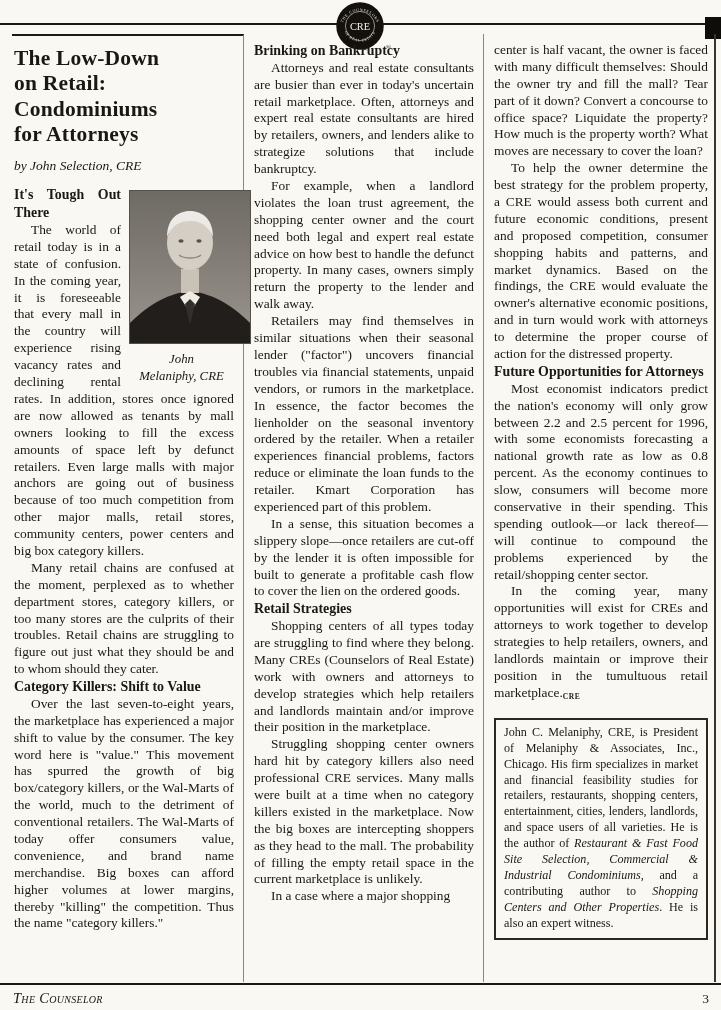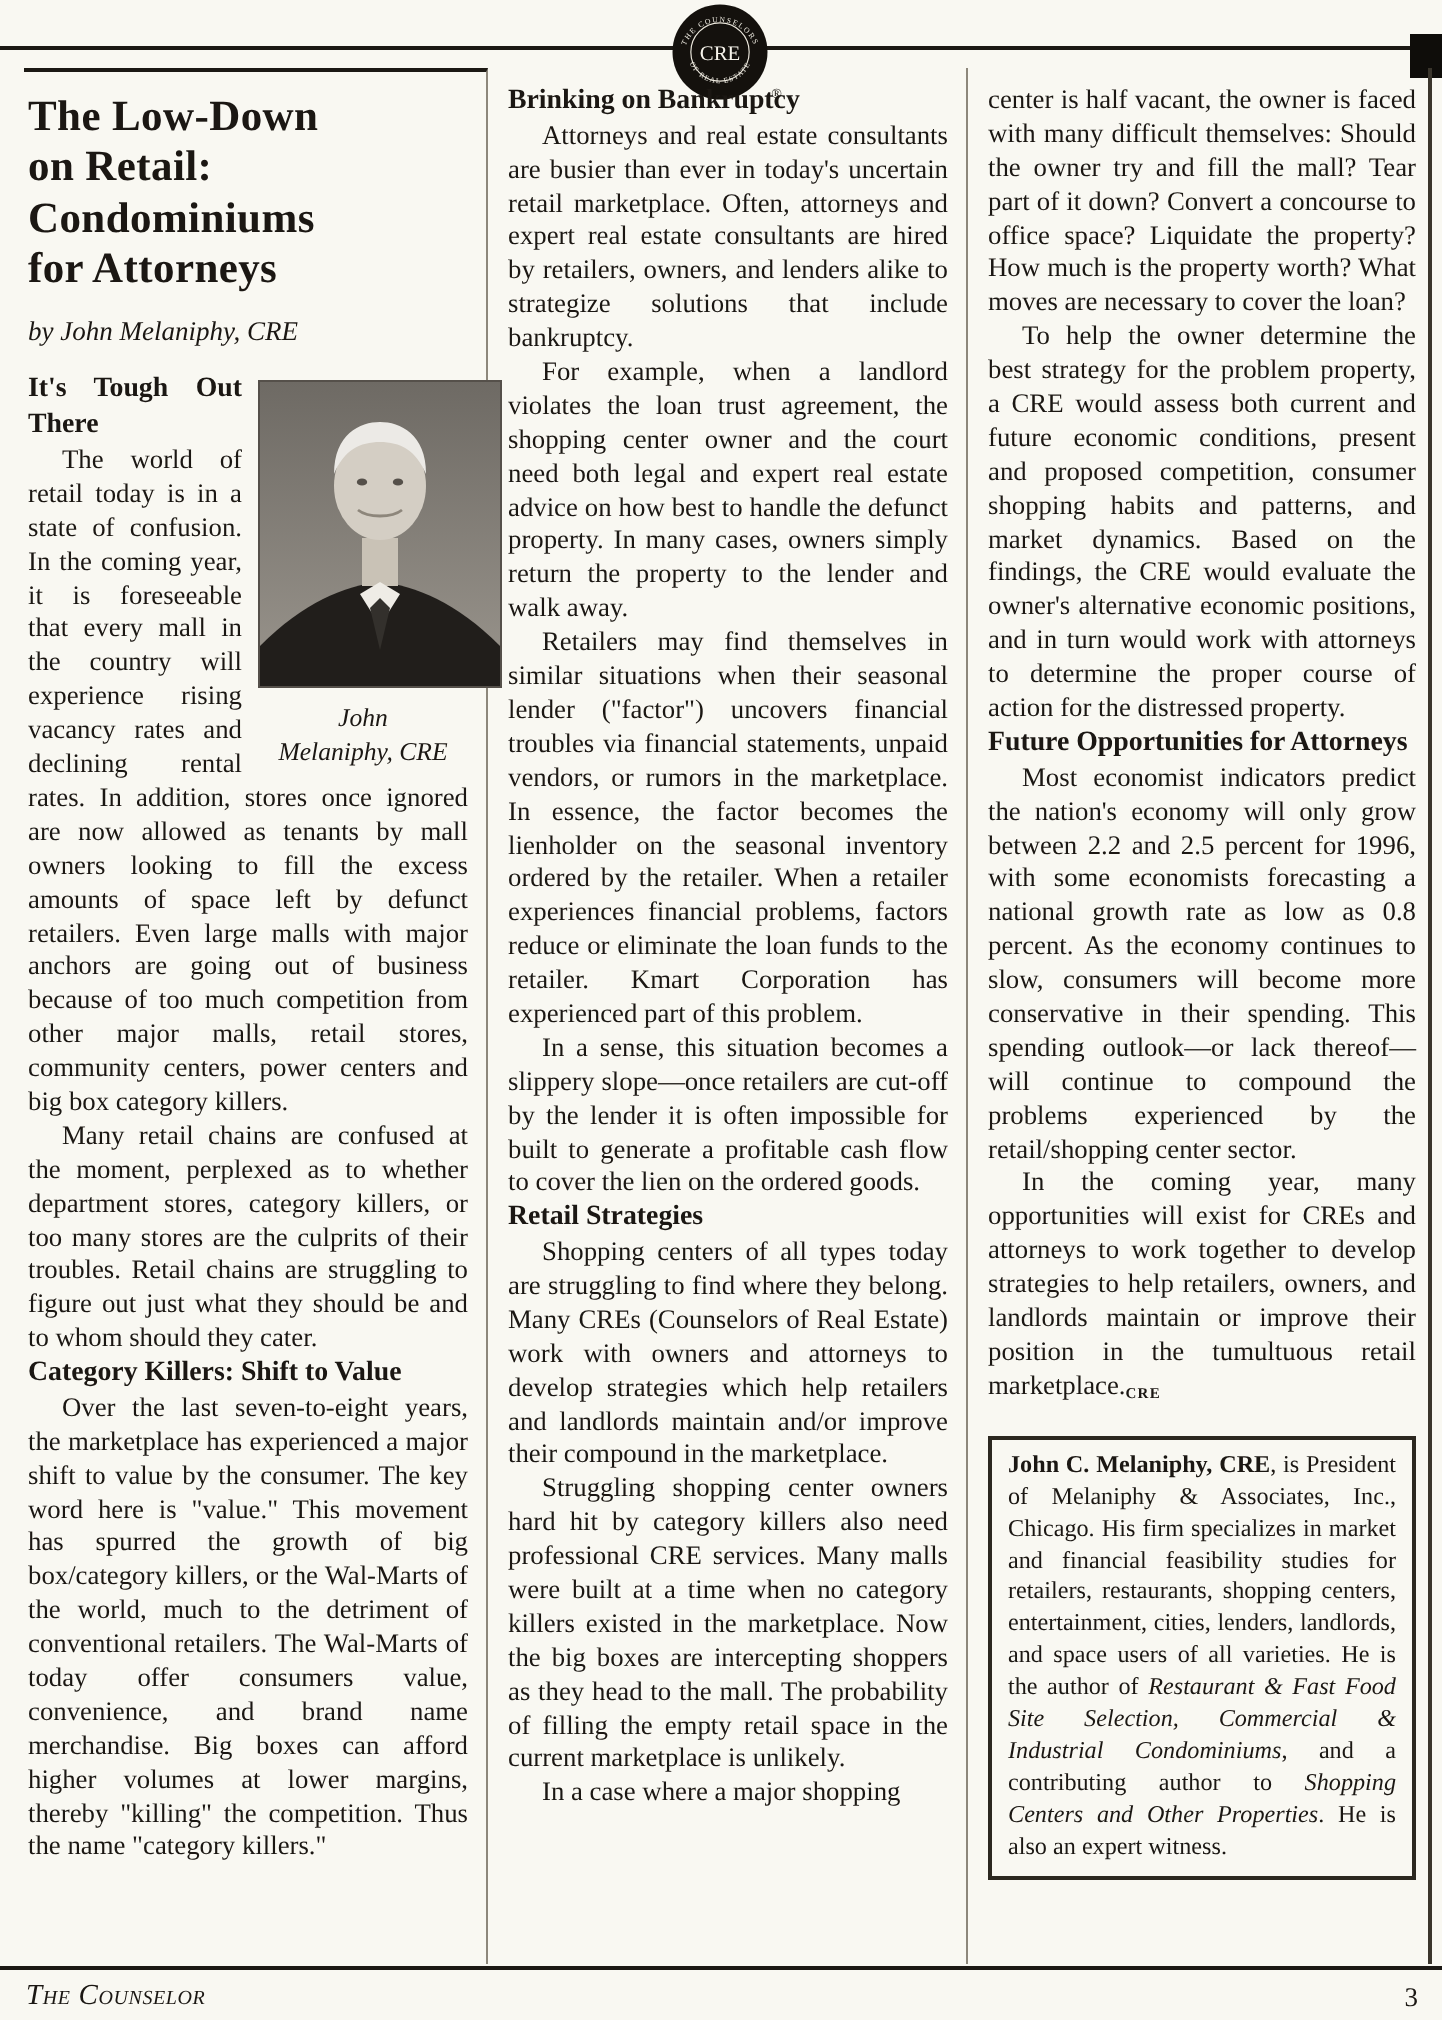--- a/index.html
+++ b/index.html
@@ -29,21 +29,21 @@
 
   figure.photo{float:right;width:105px;margin:4px 0 2px 8px;padding:0;}
   figure.photo svg{display:block;width:120px;height:152px;border:1px solid #55504a;}
   figcaption{font-style:italic;font-size:12.8px;text-align:center;line-height:1.3;margin-top:7px;}
   figcaption span{display:block;}
 
   .endmark{font-size:7.5px;letter-spacing:.6px;vertical-align:-2px;font-weight:bold;}
 
   .bio{border:2px solid #2c2820;margin-top:16px;padding:5px 8px 6px 8px;
        font-size:12.1px;line-height:1.32;text-align:justify;}
-  .bio .bold{font-weight:bold;}
+  .bio .bold{font-weight:normal;}
   .bio .it{font-style:italic;margin-top:12px;}
 
   .footer-rule{position:absolute;left:0;bottom:25px;width:721px;height:2px;background:#1c1914;}
   .journal{position:absolute;left:13px;bottom:3px;font-style:italic;font-variant:small-caps;
            font-size:14.5px;letter-spacing:.3px;}
   .pageno{position:absolute;right:12px;bottom:3px;font-size:13.5px;}
 </style>
 </head>
 <body>
 
@@ -72,21 +72,21 @@
   </div>
 
   <div class="cols">
 
     <div class="col col1">
       <h1>
         <span>The Low-Down</span>
         <span>on Retail: Condominiums</span>
         <span>for Attorneys</span>
       </h1>
-      <div class="byline">by John Melaniphy, CRE</div>
+      <div class="byline">by John Selection, CRE</div>
 
       <figure class="photo">
         <svg viewBox="0 0 120 152" preserveAspectRatio="none">
           <defs>
             <linearGradient id="pbg" x1="0" y1="0" x2="0" y2="1">
               <stop offset="0" stop-color="#6e6a64"></stop>
               <stop offset="1" stop-color="#9a958d"></stop>
             </linearGradient>
           </defs>
           <rect x="0" y="0" width="120" height="152" fill="url(#pbg)"></rect>
@@ -113,21 +113,21 @@
       <p class="para">Over the last seven-to-eight years, the marketplace has experienced a major shift to value by the consumer. The key word here is "value." This movement has spurred the growth of big box/category killers, or the Wal-Marts of the world, much to the detriment of conventional retailers. The Wal-Marts of today offer consumers value, convenience, and brand name merchandise. Big boxes can afford higher volumes at lower margins, thereby "killing" the competition. Thus the name "category killers."</p>
     </div>
 
     <div class="col col2">
       <h2>Brinking on Bankruptcy</h2>
       <p class="para">Attorneys and real estate consultants are busier than ever in today's uncertain retail marketplace. Often, attorneys and expert real estate consultants are hired by retailers, owners, and lenders alike to strategize solutions that include bankruptcy.</p>
       <p class="para">For example, when a landlord violates the loan trust agreement, the shopping center owner and the court need both legal and expert real estate advice on how best to handle the defunct property.  In many cases, owners simply return the property to the lender and walk away.</p>
       <p class="para">Retailers may find themselves in similar situations when their seasonal lender ("factor") uncovers financial troubles via financial statements, unpaid vendors, or rumors in the marketplace. In essence, the factor becomes the lienholder on the seasonal inventory ordered by the retailer. When a retailer experiences financial problems, factors reduce or eliminate the loan funds to the retailer. Kmart Corporation has experienced part of this problem.</p>
       <p class="para">In a sense, this situation becomes a slippery slope—once retailers are cut-off by the lender it is often impossible for built to generate a profitable cash flow to cover the lien on the ordered goods.</p>
       <h2>Retail Strategies</h2>
-      <p class="para">Shopping centers of all types today are struggling to find where they belong. Many CREs (Counselors of Real Estate) work with owners and attorneys to develop strategies which help retailers and landlords maintain and/or improve their compound in the marketplace.</p>
+      <p class="para">Shopping centers of all types today are struggling to find where they belong. Many CREs (Counselors of Real Estate) work with owners and attorneys to develop strategies which help retailers and landlords maintain and/or improve their position in the marketplace.</p>
       <p class="para">Struggling shopping center owners hard hit by category killers also need professional CRE services. Many malls were built at a time when no category killers existed in the marketplace.  Now the big boxes are intercepting shoppers as they head to the mall.  The probability of filling the empty retail space in the current marketplace is unlikely.</p>
       <p class="para">In a case where a major shopping</p>
     </div>
 
     <div class="col col3">
       <p class="para noindent">center is half vacant, the owner is faced with many difficult themselves: Should the owner try and fill the mall?  Tear part of it down?  Convert a concourse to office space? Liquidate the property? How much is the property worth? What moves are necessary to cover the loan?</p>
       <p class="para">To help the owner determine the best strategy for the problem property, a CRE would assess both current and future economic conditions, present and proposed competition, consumer shopping habits and patterns, and market dynamics. Based on the findings, the CRE would evaluate the owner's alternative economic positions, and in turn would work with attorneys to determine the proper course of action for the distressed property.</p>
       <h2>Future Opportunities for Attorneys</h2>
       <p class="para">Most economist indicators predict the nation's economy will only grow between 2.2 and 2.5 percent for 1996, with some economists forecasting a national growth rate as low as 0.8 percent.  As the economy continues to slow, consumers will become more conservative in their spending.  This spending outlook—or lack thereof—will continue to compound the problems experienced by the retail/shopping center sector.</p>
       <p class="para"><span>In the coming year, many opportunities will exist for CREs and attorneys to work together to develop strategies to help retailers, owners, and landlords maintain or improve their position in the tumultuous retail marketplace.</span><span class="endmark">CRE</span></p>

